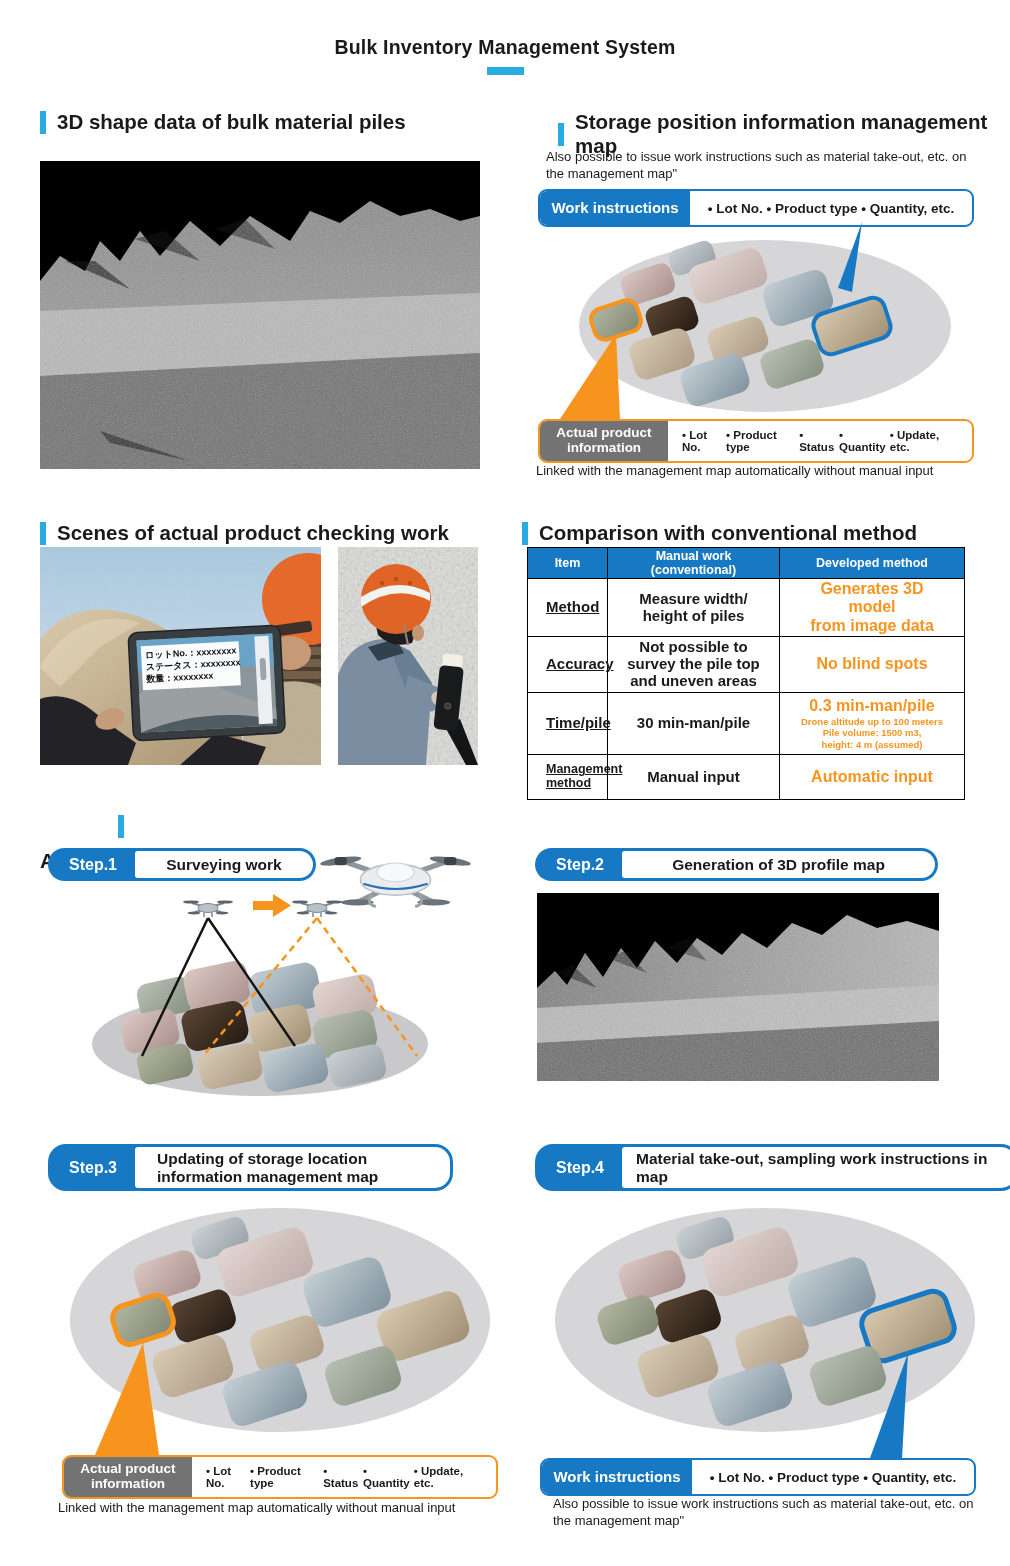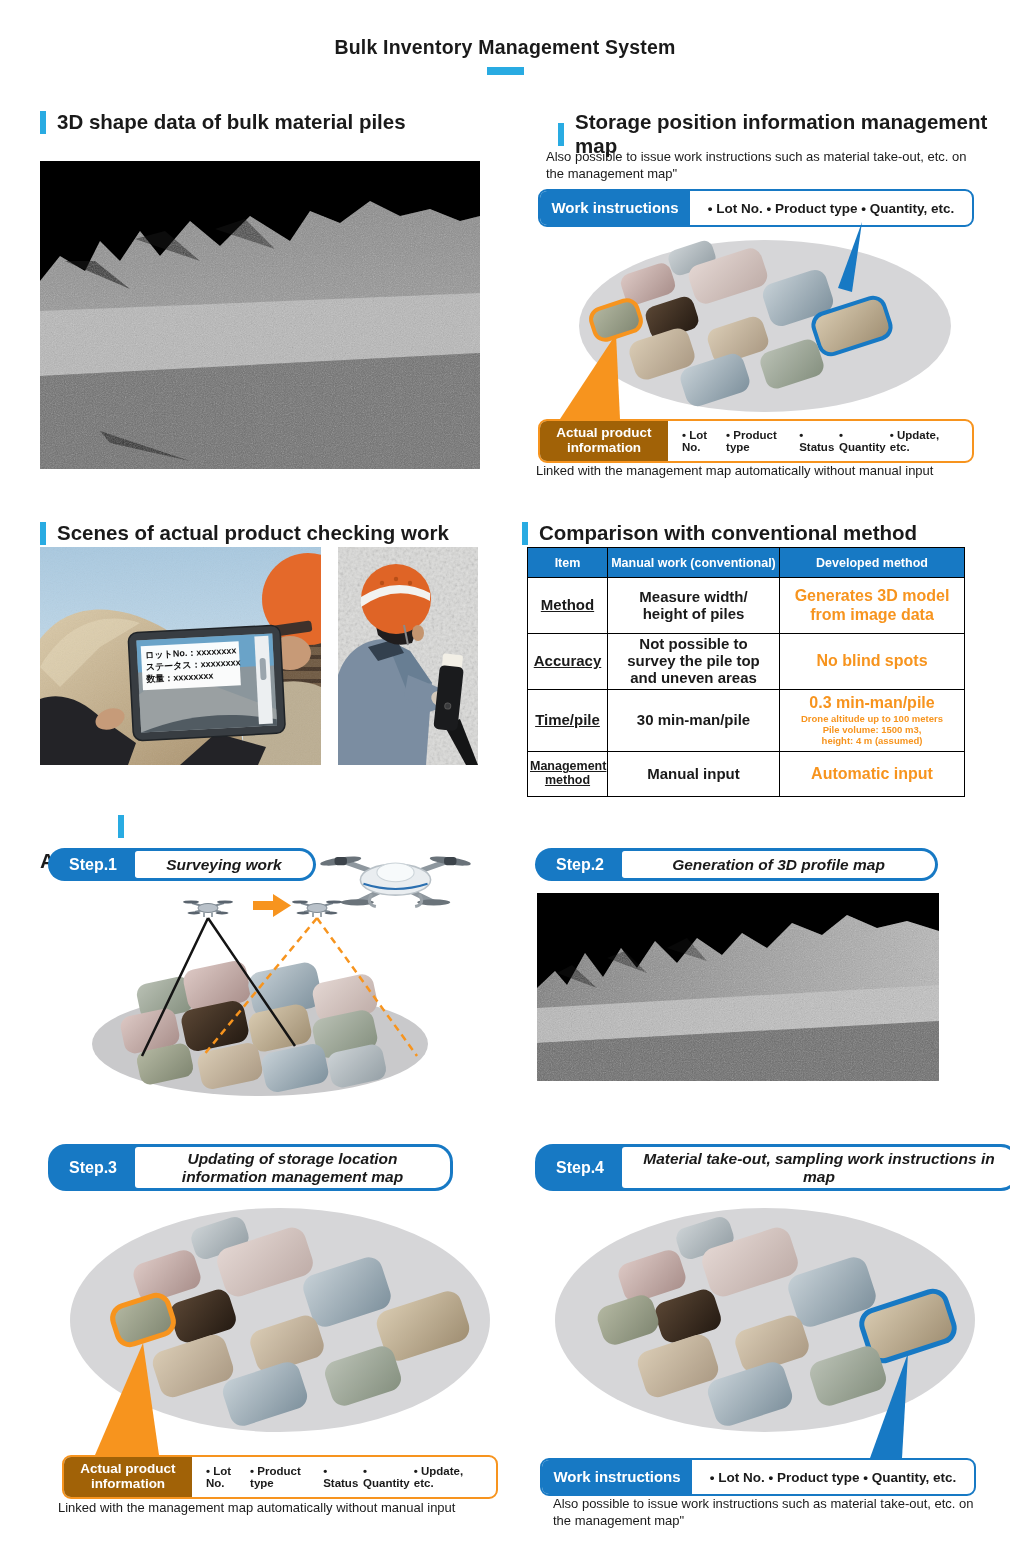--- a/index.html
+++ b/index.html
@@ -11,32 +11,32 @@
   .sec-h{position:absolute;display:flex;align-items:center;gap:11px;font-size:20.5px;font-weight:bold;}
   .sec-h .bar{width:6px;height:23px;background:#29abe2;flex:0 0 auto;}
   .note{position:absolute;font-size:13px;line-height:1.28;}
   .linked{position:absolute;font-size:13px;white-space:nowrap;}
   
   .badge-row{position:absolute;background:#fff;border-radius:9px;display:flex;align-items:stretch;overflow:hidden;}
   .badge-row.blue{border:2px solid #1779c4;}
   .badge-row.orange{border:2px solid #f7941e;}
   .badge-row .pill{color:#fff;font-weight:bold;display:flex;flex-direction:column;align-items:center;justify-content:center;line-height:1.08;text-align:center;flex:0 0 auto;}
   .badge-row.blue .pill{background:#1779c4;width:150px;font-size:15px;}
-  .badge-row.orange .pill{background:#a16207;width:128px;font-size:13.5px;}
+  .badge-row.orange .pill{background:#737373;width:128px;font-size:13.5px;}
   .badge-row .items{flex:1;display:flex;align-items:center;justify-content:space-evenly;font-weight:bold;padding:0 14px;}
   .badge-row.blue .items{font-size:13.5px;}
   .badge-row.orange .items{font-size:11.5px;}
   .bi::before{content:"• ";}
   
   .step-pill{position:absolute;background:#1779c4;border-radius:18px;display:flex;padding:3px;box-sizing:border-box;}
   .step-label{width:84px;color:#fff;font-weight:bold;font-size:16px;display:flex;align-items:center;justify-content:center;flex:0 0 auto;}
-  .step-title{flex:1;background:#fff;border-radius:3px 15px 15px 3px;display:flex;align-items:center;justify-content:center;font-weight:bold;font-size:15.5px;text-align:center;line-height:1.15;font-style:italic;}
+  .step-title{flex:1;background:#fff;border-radius:3px 15px 15px 3px;display:flex;align-items:center;justify-content:center;font-weight:bold;font-size:15.5px;line-height:1.15;}
   
   table.cmp{position:absolute;left:527px;top:547px;width:437px;border-collapse:collapse;table-layout:fixed;}
-  table.cmp td,table.cmp th{border:1.5px solid #000;text-align:center;vertical-align:middle;padding:1px 2px;}
+  table.cmp td,table.cmp th{border:1.5px solid #000;text-align:center;vertical-align:middle;padding:1px 18px;}
   table.cmp th{background:#1779c4;color:#fff;font-size:12.5px;font-weight:bold;height:27px;}
   .c-item{font-size:15px;font-weight:bold;line-height:1.1;text-decoration:underline;}
   .c-item.small{font-size:12.5px;}
   .c-man{font-size:15px;font-weight:bold;line-height:1.12;}
   .c-dev{font-size:16px;font-weight:bold;color:#f7941e;line-height:1.15;}
   .c-dev-note{font-size:9.5px;font-weight:bold;color:#f7941e;line-height:1.2;}
 </style>
 </head>
 <body>
 
@@ -432,21 +432,21 @@
     <path d="M0,115 L402,92 L402,128 L0,150 Z" fill="#c4c4c4" opacity=".85" clip-path="url(#pc2clip)"></path>
     <path d="M0,150 L402,128 L402,188 L0,188 Z" fill="#6a6a6a"></path>
     <path d="M20,80 L60,95 L35,72 Z" fill="#111" opacity=".55"></path>
     <path d="M70,65 L110,80 L88,58 Z" fill="#111" opacity=".5"></path>
     <path d="M130,55 L170,68 L150,45 Z" fill="#111" opacity=".45"></path>
     <rect width="402" height="188" filter="url(#grain)" opacity=".45" clip-path="url(#pc2clip)"></rect>
   </svg>
 
   <div class="step-pill" style="left:48px;top:1144px;width:405px;height:47px;">
     <div class="step-label">Step.3</div>
-    <div class="step-title" style="padding:0 13px;">Updating of storage location information management map</div>
+    <div class="step-title" style="padding:0 22px;">Updating of storage location information management map</div>
   </div>
 
   <svg class="abs" style="left:55px;top:1198px;" width="445" height="257" viewBox="0 0 445 257">
     <ellipse cx="225" cy="122" rx="210" ry="112" fill="#d6d6d8"></ellipse>
     <polygon points="88,145 40,257 104,257" fill="#f7941e"></polygon>
     <g transform="translate(165,40) rotate(-18)">
         <rect x="-28" y="-16" width="56" height="32" rx="11" fill="url(#gGray)"></rect>
       </g>
     <g transform="translate(112,78) rotate(-18)">
         <rect x="-32" y="-20" width="64" height="40" rx="12" fill="url(#gPink)"></rect>

